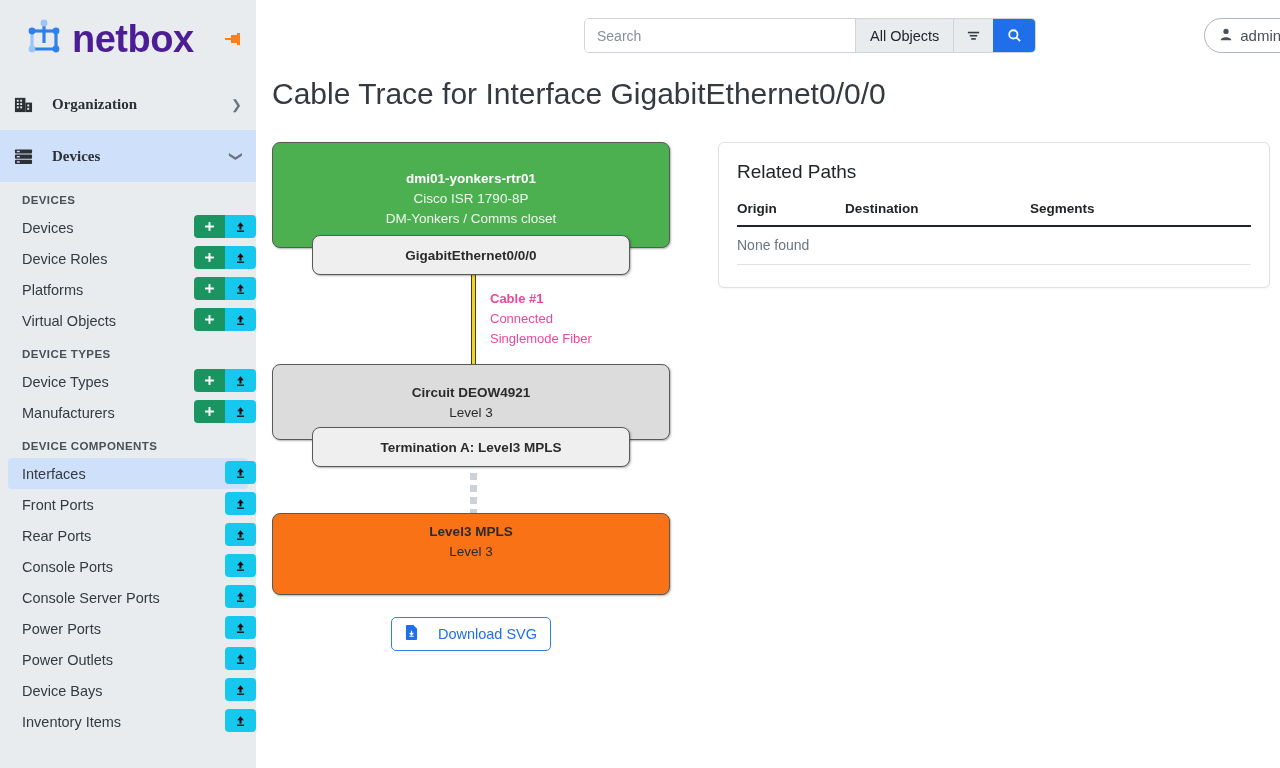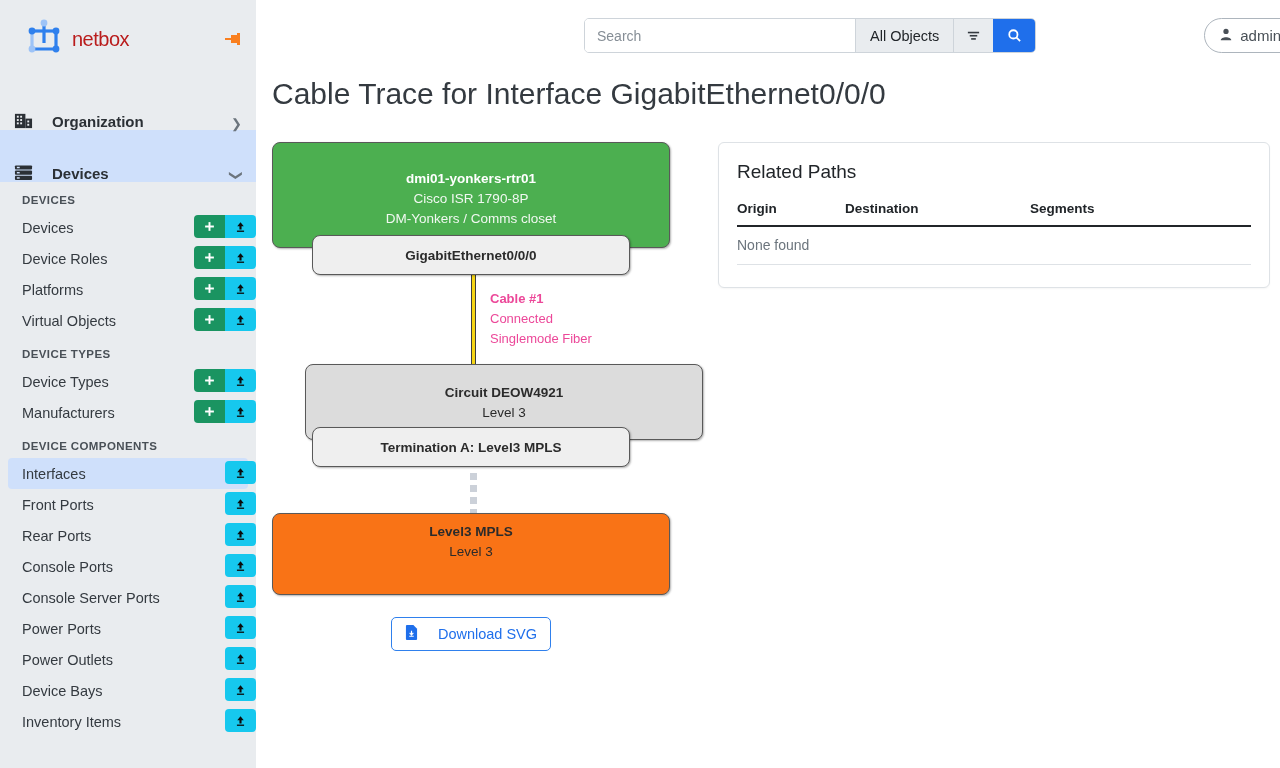--- a/index.html
+++ b/index.html
@@ -19,29 +19,30 @@
     background: #e9ecef;
     overflow: hidden;
   }
   .sb-brand {
     height: 78px;
     display: flex; align-items: center;
     padding: 0 14px 0 22px;
   }
   .logo-mark { width: 44px; height: 40px; flex: 0 0 auto; }
   .logo-word {
-    font-size: 20px; font-weight: 400; color: #b91c1c;
+    font-size: 38px; font-weight: 700; color: #4c1d95;
     letter-spacing: -0.5px; margin-left: 6px; line-height: 1;
   }
   .pin-icon { margin-left: auto; width: 18px; height: 16px; }
 
   .sb-group {
-    display: flex; align-items: flex-end;
+    display: flex; align-items: center;
     height: 52px; padding: 0 14px 0 14px;
     cursor: pointer;
+    font-family: Liberation Serif, serif;
   }
   .sb-group.plain { background: #e9ecef; }
   .sb-group.active { background: #cfe0fb; }
   .sb-group .gicon { width: 30px; flex: 0 0 30px; display:flex; align-items:center; }
   .sb-group .glabel {
     font-size: 15px; font-weight: 700; color: #2b3035;
     margin-left: 8px;
   }
   .sb-group .chev { margin-left: auto; color: #6c757d; font-size: 13px; line-height: 1; }
 
@@ -146,21 +147,20 @@
     background: #efefef; color: #2b2b2b;
     margin-top: -13px;
     z-index: 3;
   }
   .node-circuit {
     width: 398px; height: 76px;
     background: #dcdcdc; color: #2b2b2b;
     margin-top: -13px;
     padding-top: 18px; line-height: 20px;
     z-index: 1;
-    margin-left: 33px;
   }
   .node-provider {
     width: 398px; height: 82px;
     background: #f97316; color: #2b2b2b;
     padding-top: 8px; line-height: 20px;
   }
 
   
   .cable-seg { position: relative; height: 102px; }
   .cable-line {

